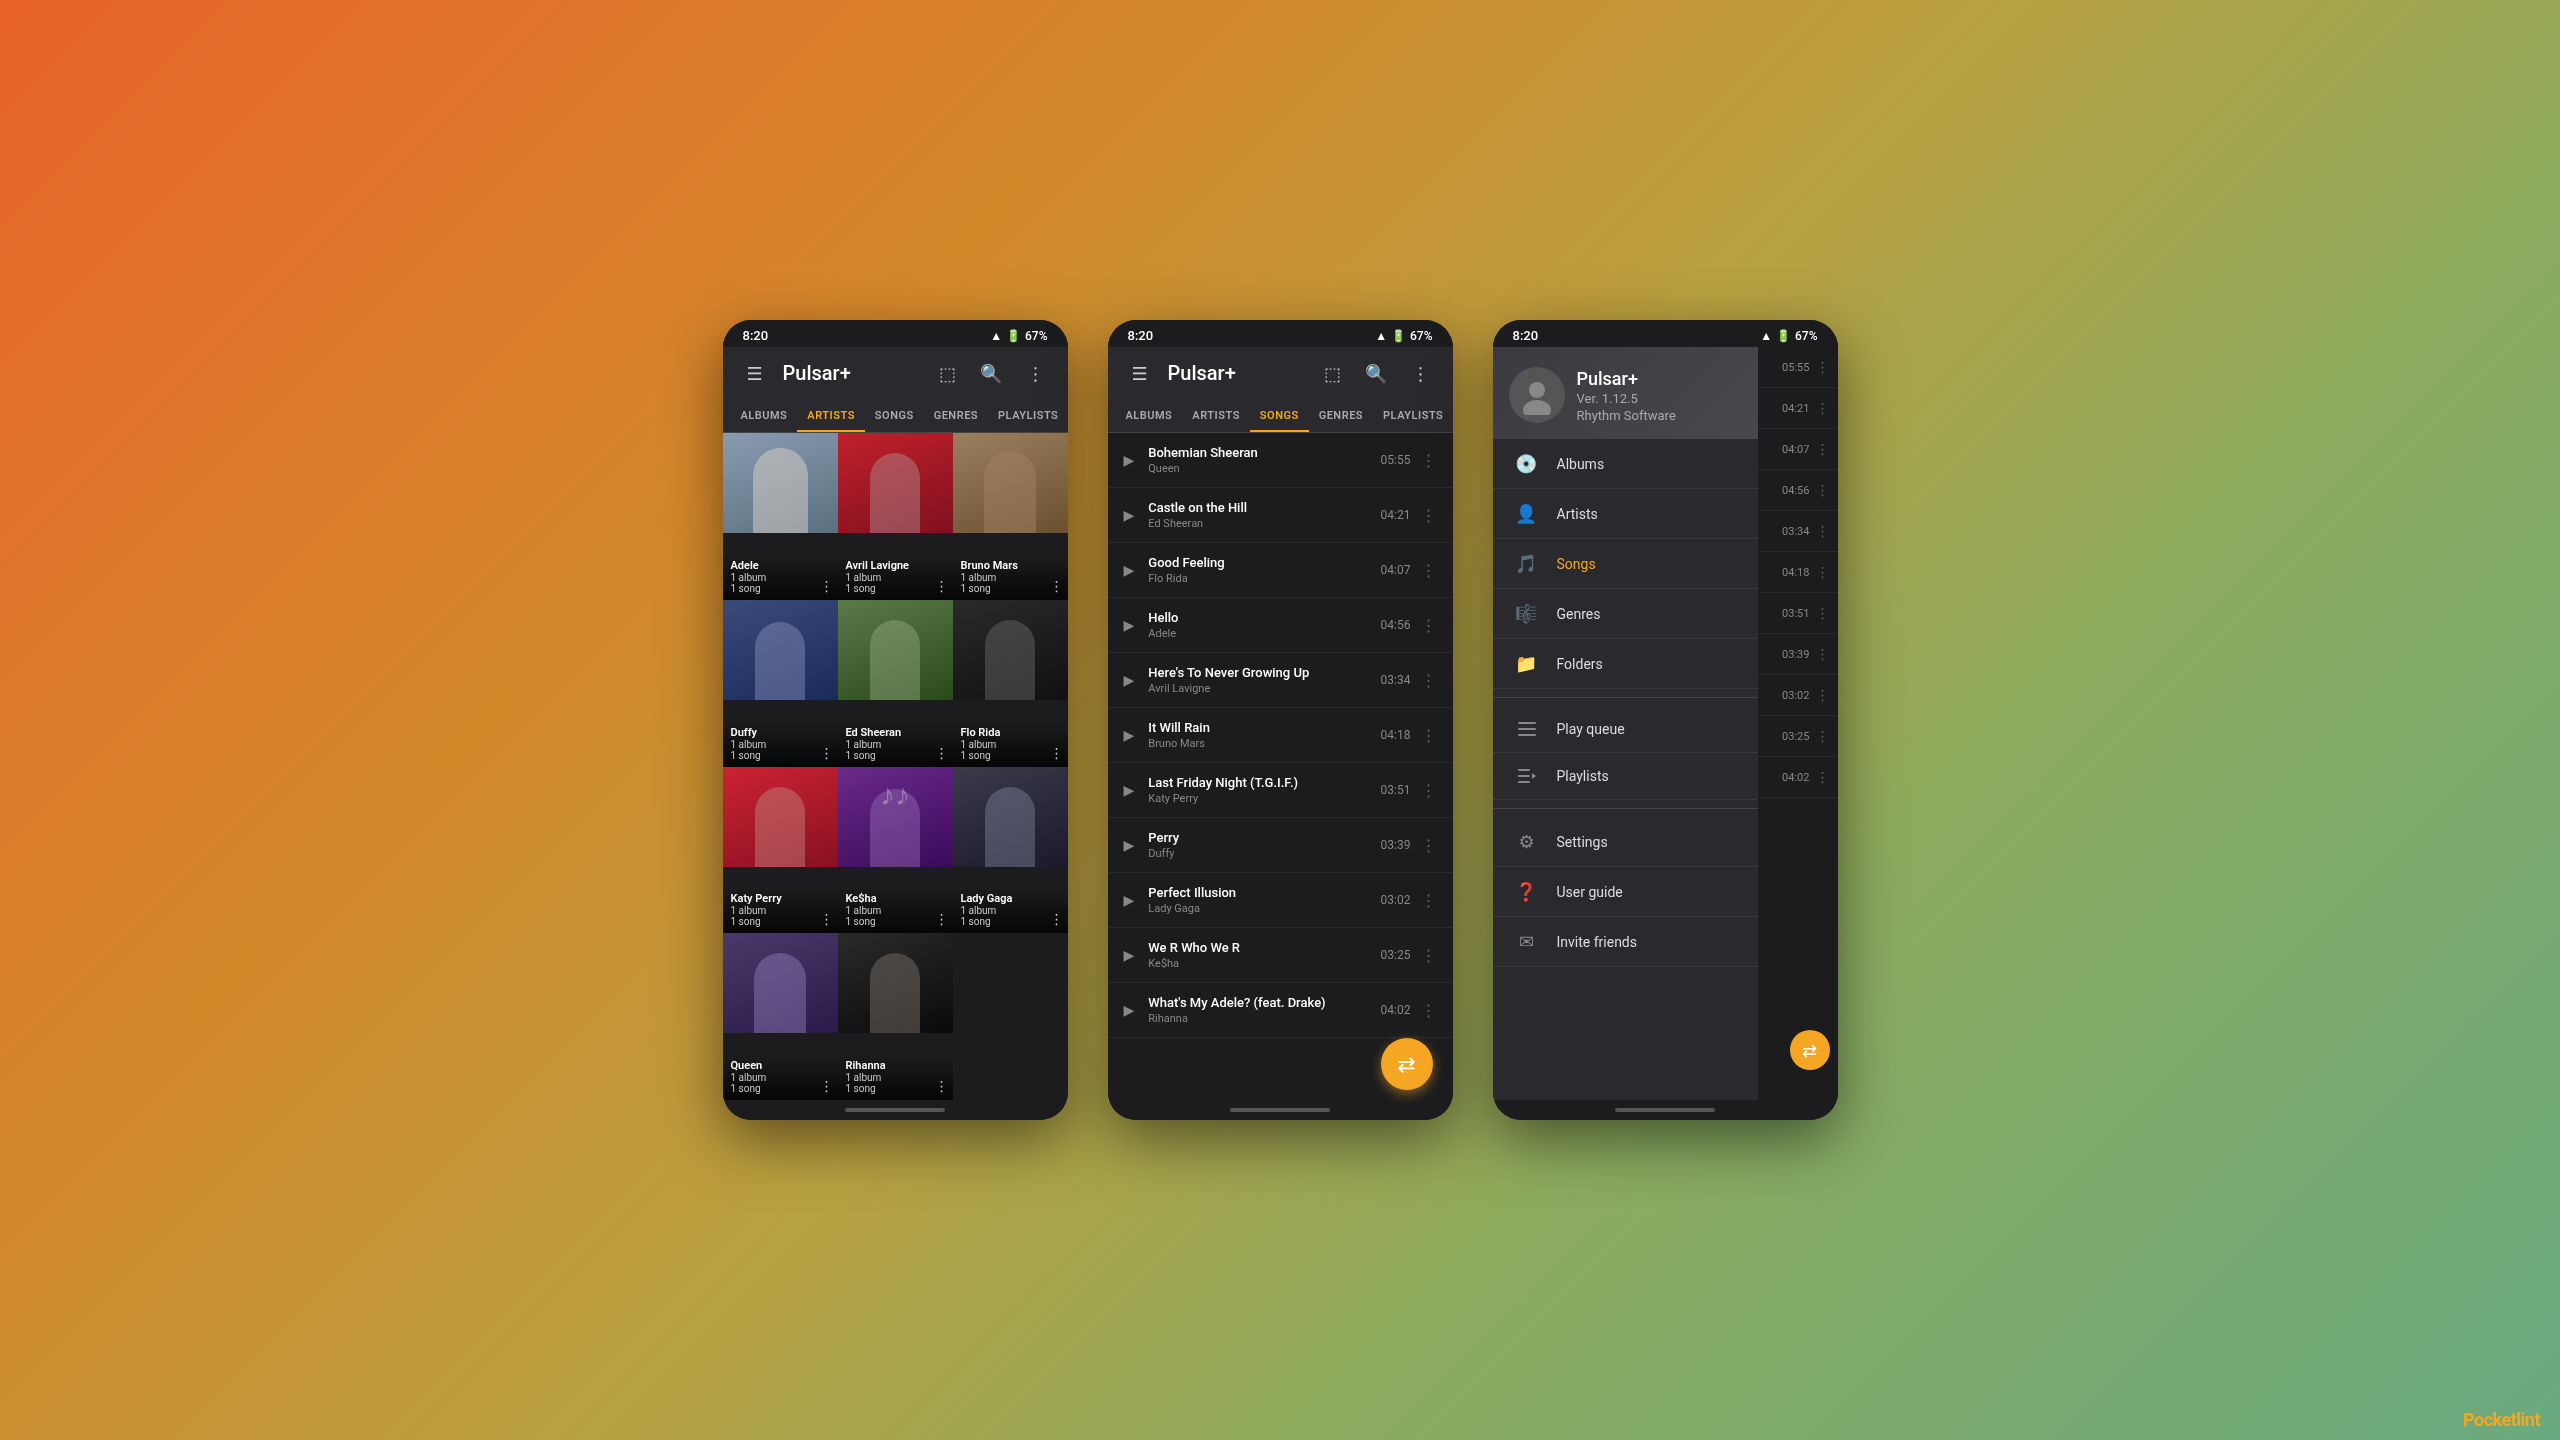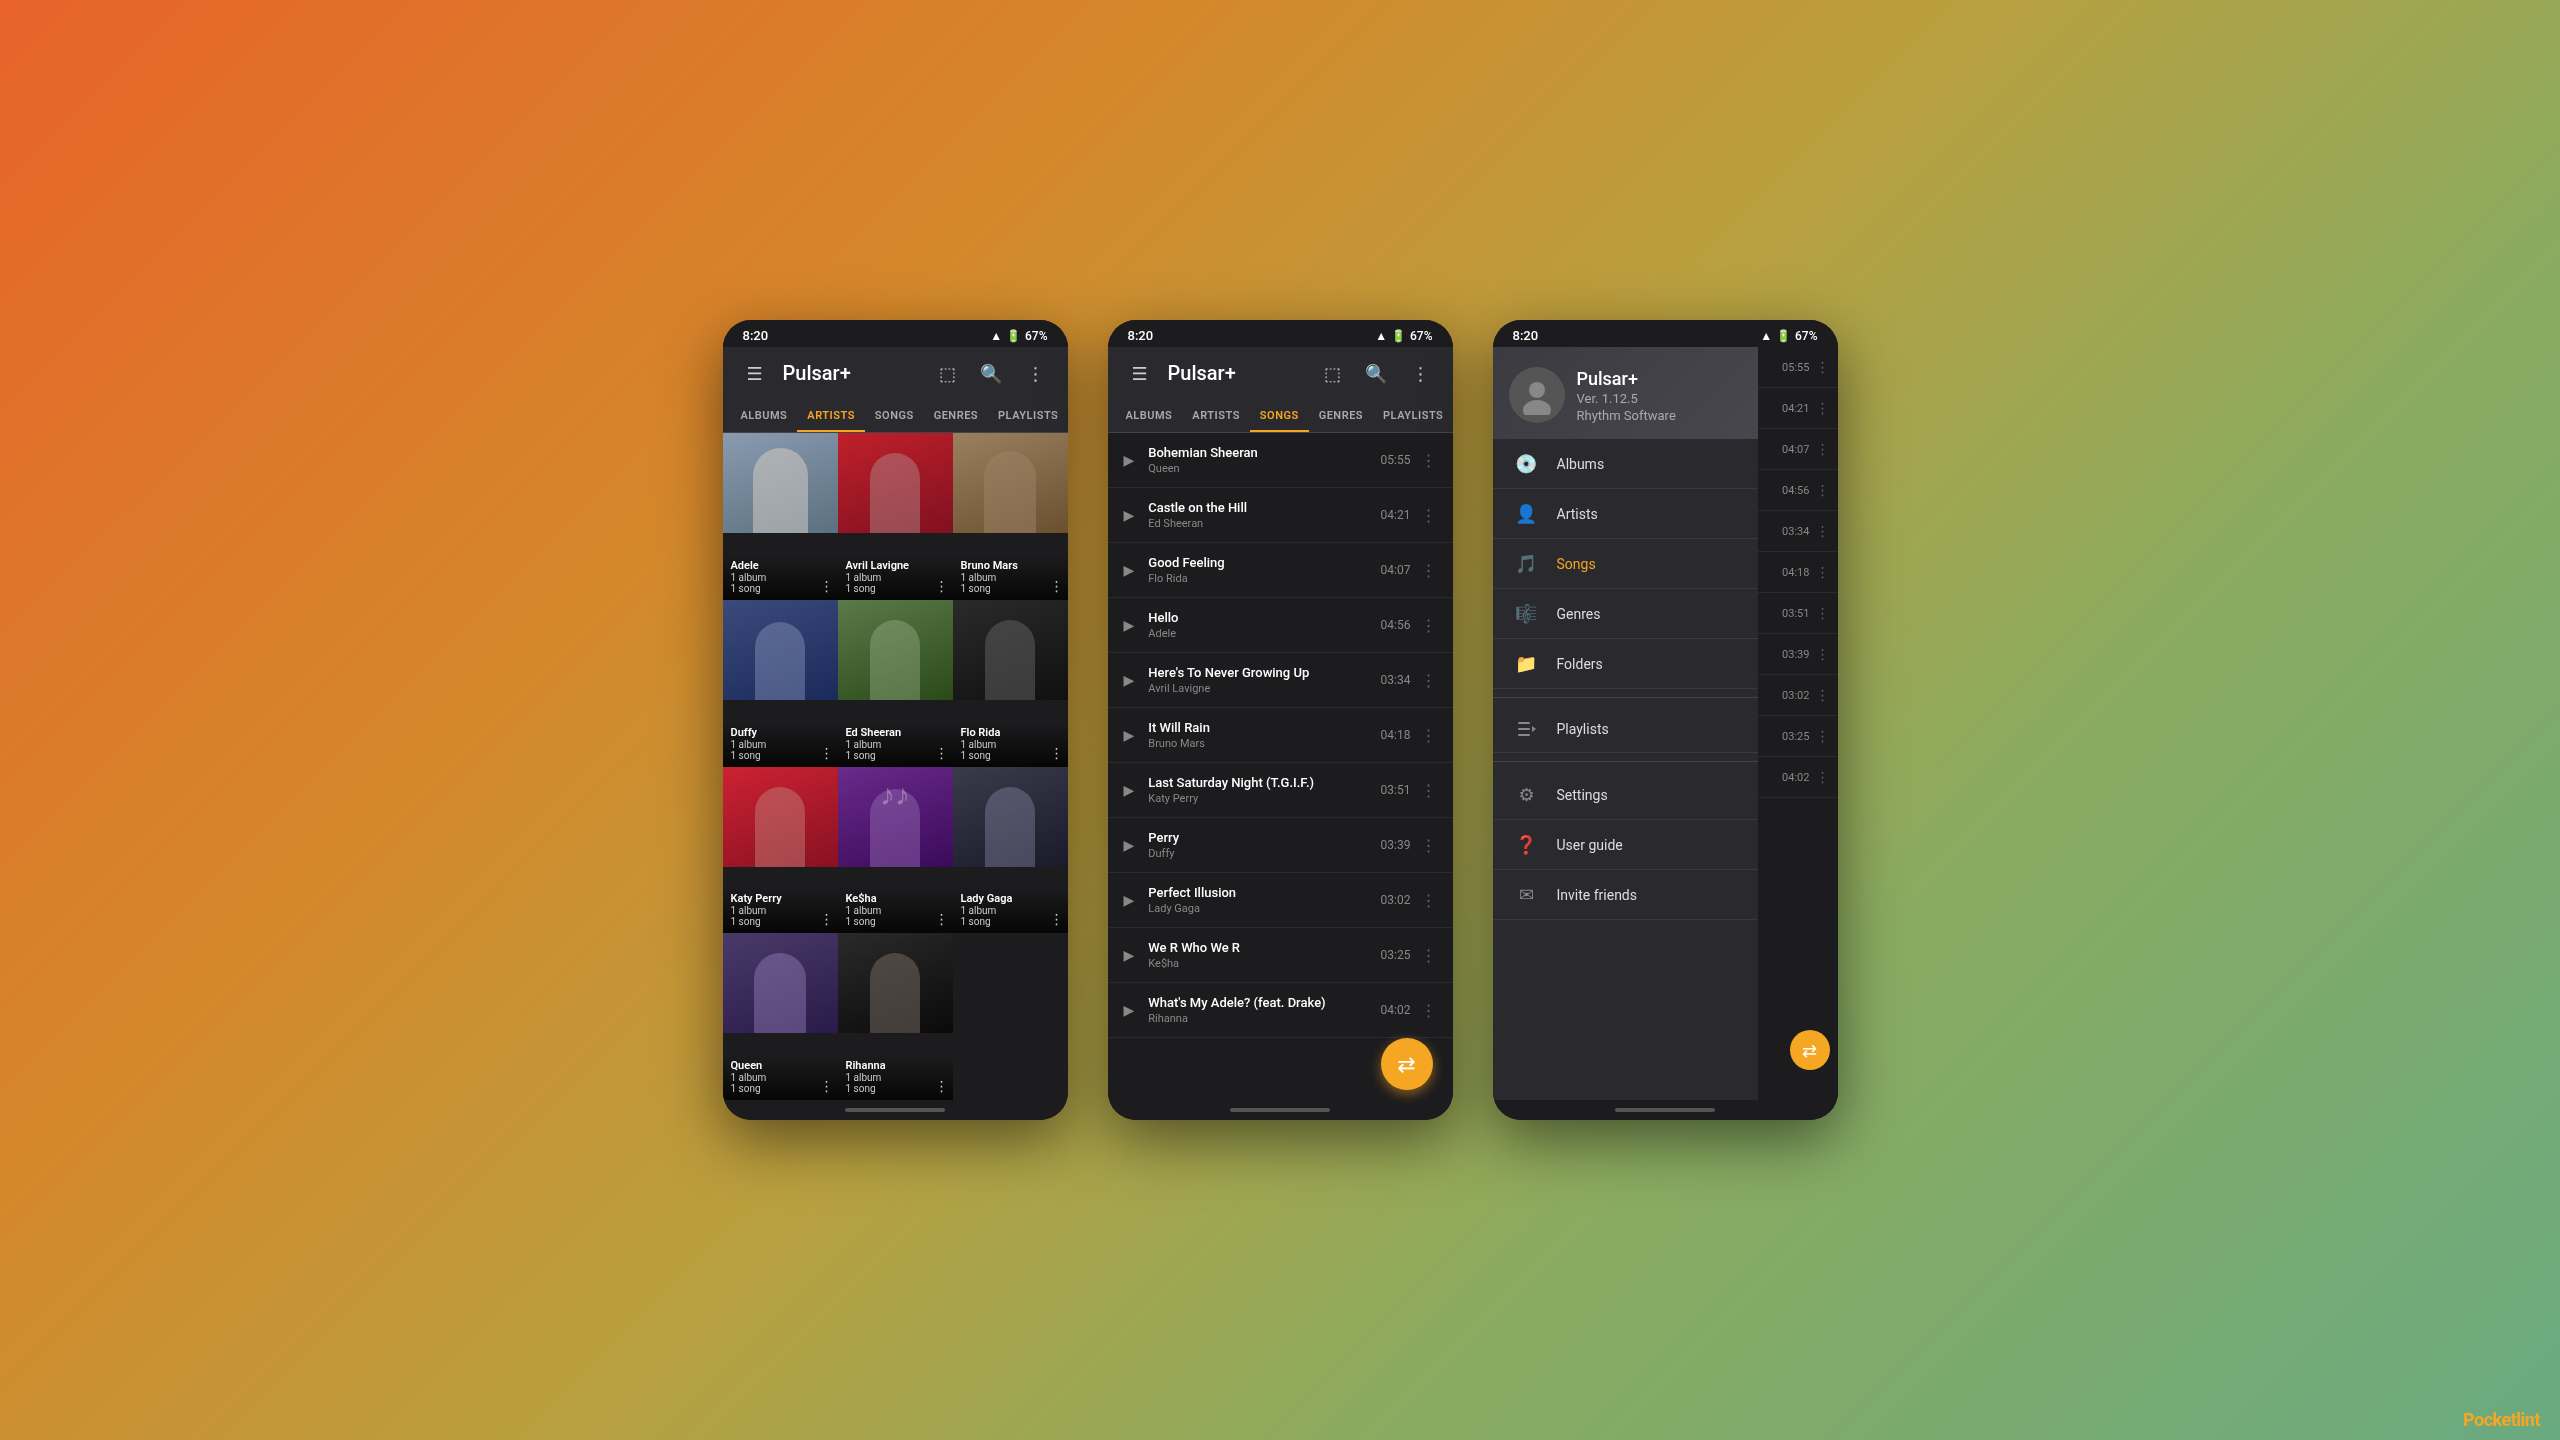--- a/index.html
+++ b/index.html
@@ -647,21 +647,21 @@
           <div class="song-title">It Will Rain</div>
           <div class="song-artist">Bruno Mars</div>
         </div>
         <span class="song-duration">04:18</span>
         <span class="song-more">⋮</span>
       </div>
 
       <div class="song-item">
         <span class="play-icon">▶</span>
         <div class="song-details">
-          <div class="song-title">Last Saturday Night (T.G.I.F.)</div>
+          <div class="song-title">Last Friday Night (T.G.I.F.)</div>
           <div class="song-artist">Katy Perry</div>
         </div>
         <span class="song-duration">03:51</span>
         <span class="song-more">⋮</span>
       </div>
 
       <div class="song-item">
         <span class="play-icon">▶</span>
         <div class="song-details">
           <div class="song-title">Perry</div>
@@ -754,20 +754,30 @@
       <div class="drawer-item">
         <div class="drawer-item-icon">📁</div>
         <span class="drawer-item-label">Folders</span>
       </div>
 
       <div class="drawer-divider"></div>
 
       <div class="drawer-item">
         <div class="drawer-item-icon">
           <svg width="18" height="18" viewBox="0 0 18 18" fill="#888">
+            <rect x="0" y="2" width="18" height="2" rx="1"></rect>
+            <rect x="0" y="8" width="18" height="2" rx="1"></rect>
+            <rect x="0" y="14" width="18" height="2" rx="1"></rect>
+          </svg>
+        </div>
+        <span class="drawer-item-label">Play queue</span>
+      </div>
+      <div class="drawer-item">
+        <div class="drawer-item-icon">
+          <svg width="18" height="18" viewBox="0 0 18 18" fill="#888">
             <rect x="0" y="2" width="12" height="2" rx="1"></rect>
             <rect x="0" y="8" width="12" height="2" rx="1"></rect>
             <rect x="0" y="14" width="12" height="2" rx="1"></rect>
             <polygon points="14,6 18,9 14,12" fill="#888"></polygon>
           </svg>
         </div>
         <span class="drawer-item-label">Playlists</span>
       </div>
 
       <div class="drawer-divider"></div>

